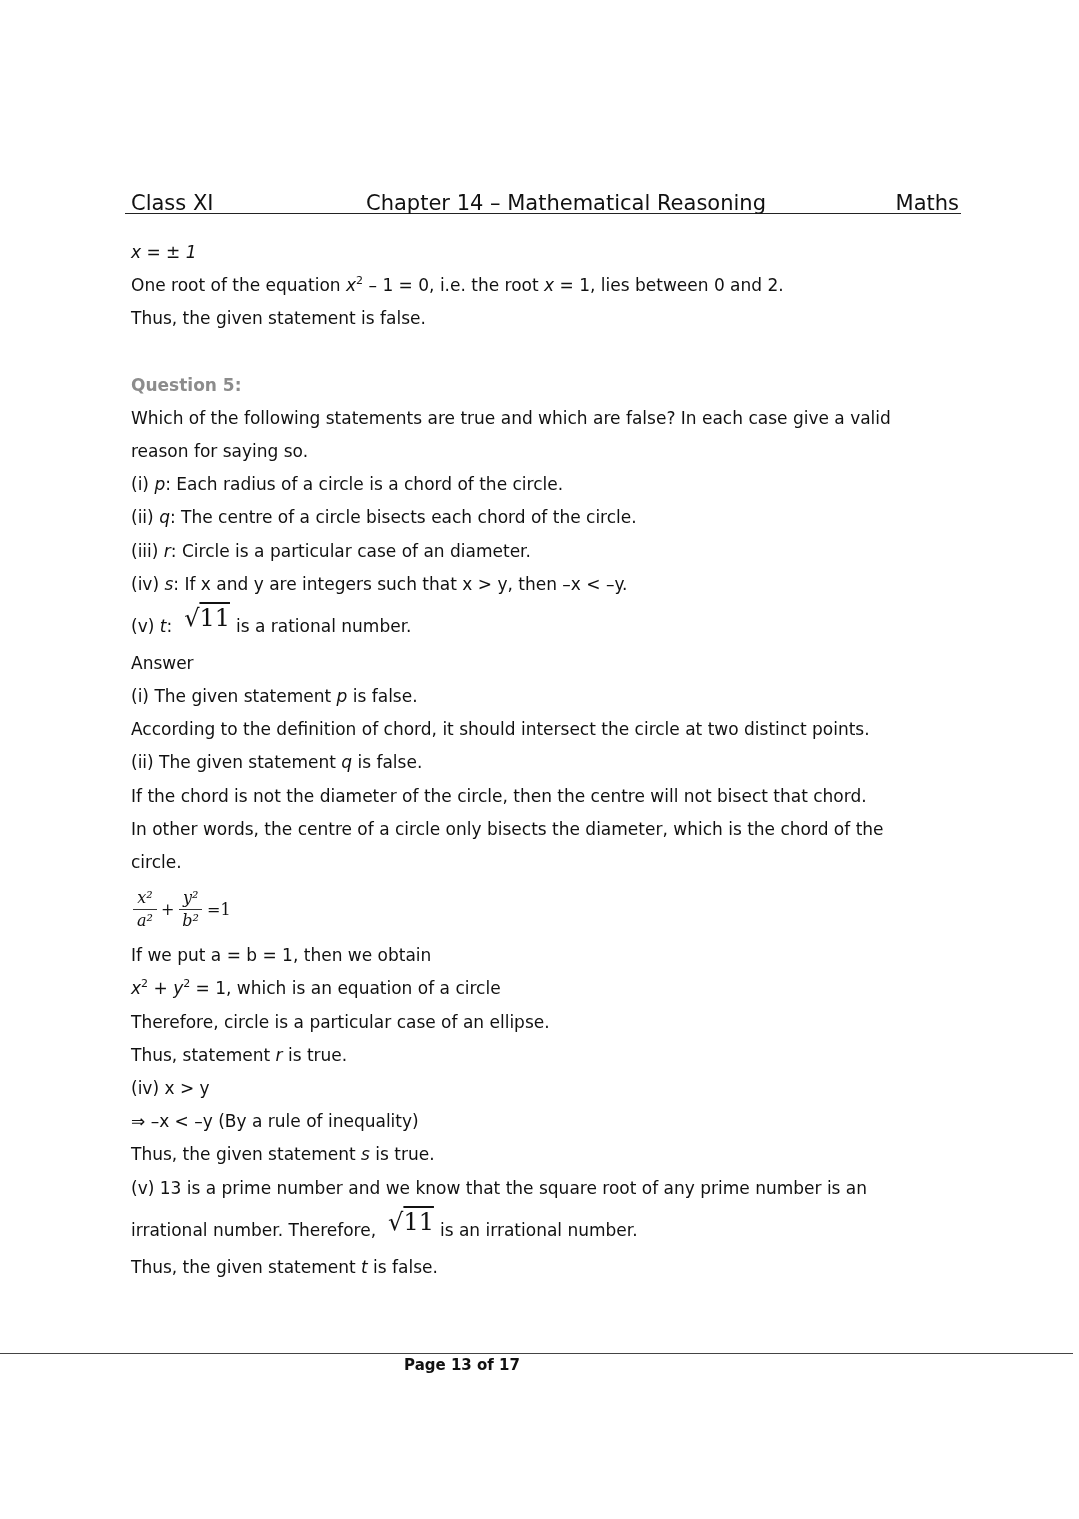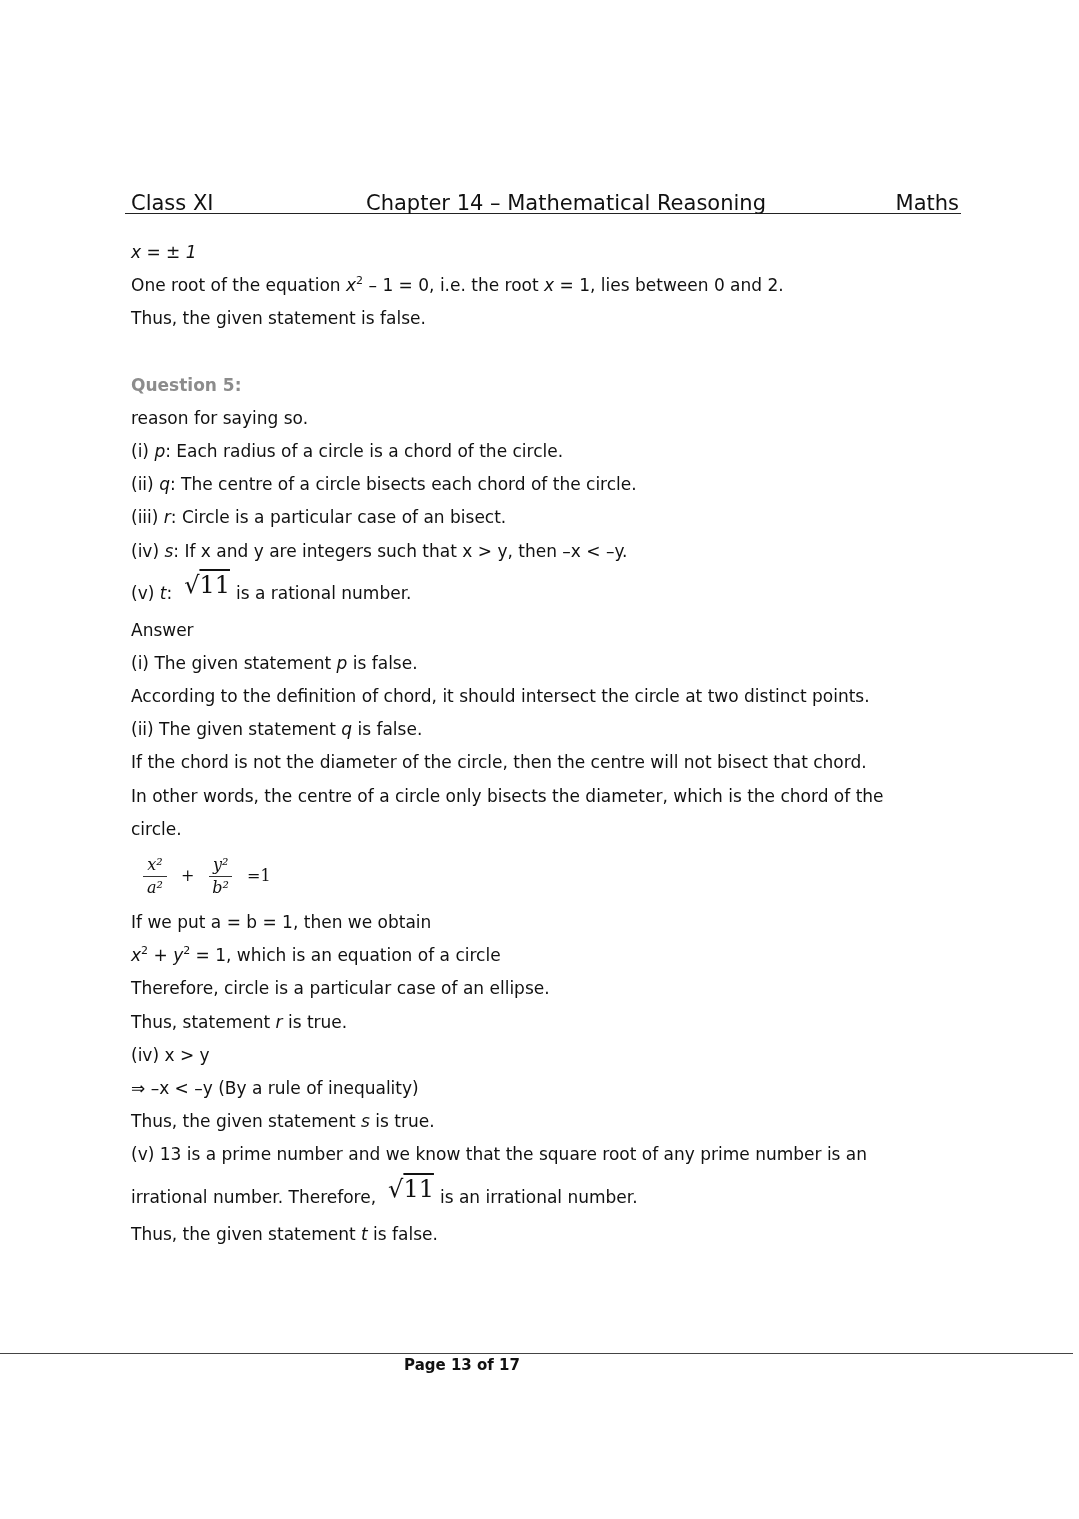--- a/index.html
+++ b/index.html
@@ -24,21 +24,21 @@
     .gap { height: 33px; }
     .qhead { color: #8c8c8c; font-weight: bold; }
     i { font-style: italic; }
     sup { font-size: 11px; vertical-align: 7px; line-height: 0; }
     .sqrt {
       font-family: "DejaVu Serif", serif; font-size: 24px; display: inline-block;
       position: relative; top: -6px; margin: 0 6px 0 12px;
     }
     .sqrt .rad { text-decoration: overline; }
     .frac-line { height: 60px; display: flex; align-items: center; font-family: "DejaVu Serif", serif; font-style: italic; font-size: 16px; }
-    .frac { display: inline-flex; flex-direction: column; align-items: center; margin: 0 12px; }
+    .frac { display: inline-flex; flex-direction: column; align-items: center; margin: 0 2px; }
     .frac .num { border-bottom: 1px solid #333; padding: 0 4px; line-height: 22px; }
     .frac .den { padding: 0 4px; line-height: 22px; }
     .frac-line .op { font-style: normal; margin: 0 2px; }
     .tall { height: 46px; line-height: 46px; }
     .footer-rule {
       position: absolute; left: 0; top: 1353px; width: 1073px; height: 0;
       border-top: 1.5px solid #444;
     }
     .footer {
       position: absolute; left: 0; top: 1356px; width: 924px; text-align: center;
@@ -54,24 +54,25 @@
   <span class="h-right">Maths</span>
 </div>
 
 <div class="content">
   <div class="line"><i>x = ± 1</i></div>
   <div class="line"><span>One root of the equation </span><i>x</i><sup>2</sup><span> – 1 = 0, i.e. the root </span><i>x</i><span> = 1, lies between 0 and 2.</span></div>
   <div class="line">Thus, the given statement is false.</div>
   <div class="gap"></div>
 
   <div class="line qhead">Question 5:</div>
+  <div class="line">Which of the following statements are true and which are false? In each case give a valid</div>
   <div class="line">reason for saying so.</div>
   <div class="line"><span>(i) </span><i>p</i><span>: Each radius of a circle is a chord of the circle.</span></div>
   <div class="line"><span>(ii) </span><i>q</i><span>: The centre of a circle bisects each chord of the circle.</span></div>
-  <div class="line"><span>(iii) </span><i>r</i><span>: Circle is a particular case of an bisect.</span></div>
+  <div class="line"><span>(iii) </span><i>r</i><span>: Circle is a particular case of an diameter.</span></div>
   <div class="line"><span>(iv) </span><i>s</i><span>: If x and y are integers such that x &gt; y, then –x &lt; –y.</span></div>
   <div class="line tall"><span>(v) </span><i>t</i><span>:</span><span class="sqrt">√<span class="rad">11</span></span><span>is a rational number.</span></div>
 
   <div class="line">Answer</div>
   <div class="line"><span> (i) The given statement </span><i>p</i><span> is false.</span></div>
   <div class="line">According to the definition of chord, it should intersect the circle at two distinct points.</div>
   <div class="line"><span>(ii) The given statement </span><i>q</i><span> is false.</span></div>
   <div class="line">If the chord is not the diameter of the circle, then the centre will not bisect that chord.</div>
   <div class="line">In other words, the centre of a circle only bisects the diameter, which is the chord of the</div>
   <div class="line">circle.</div>

